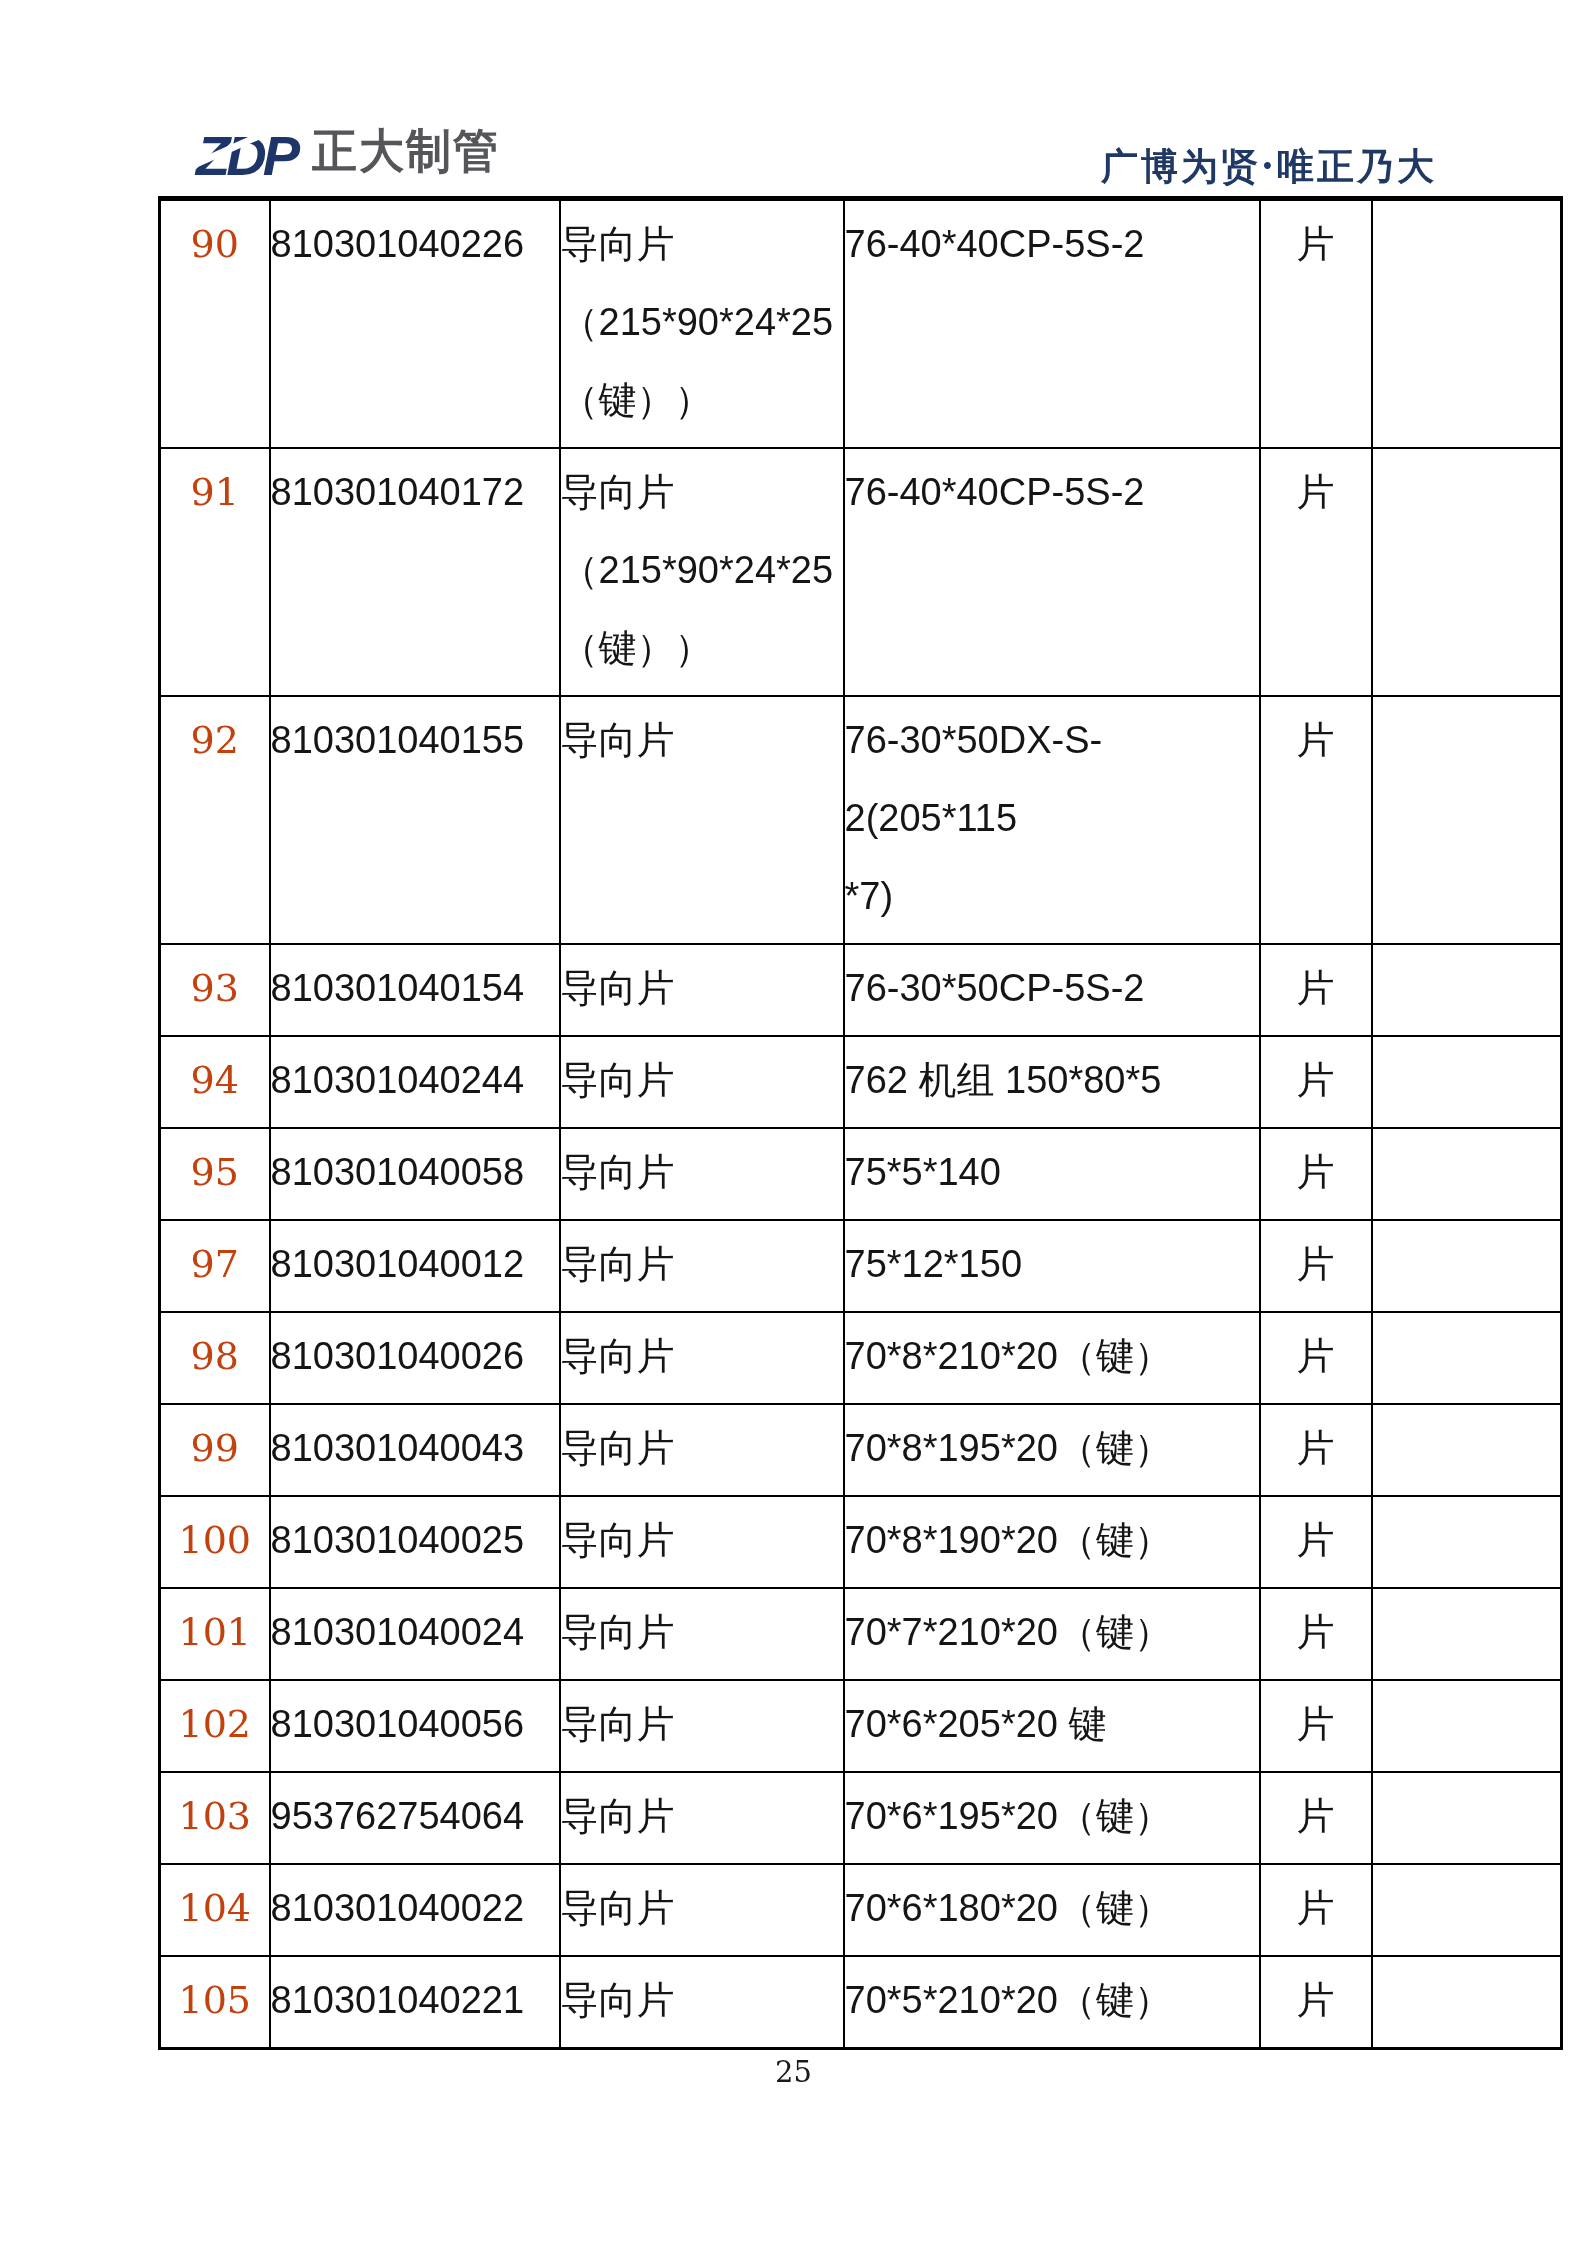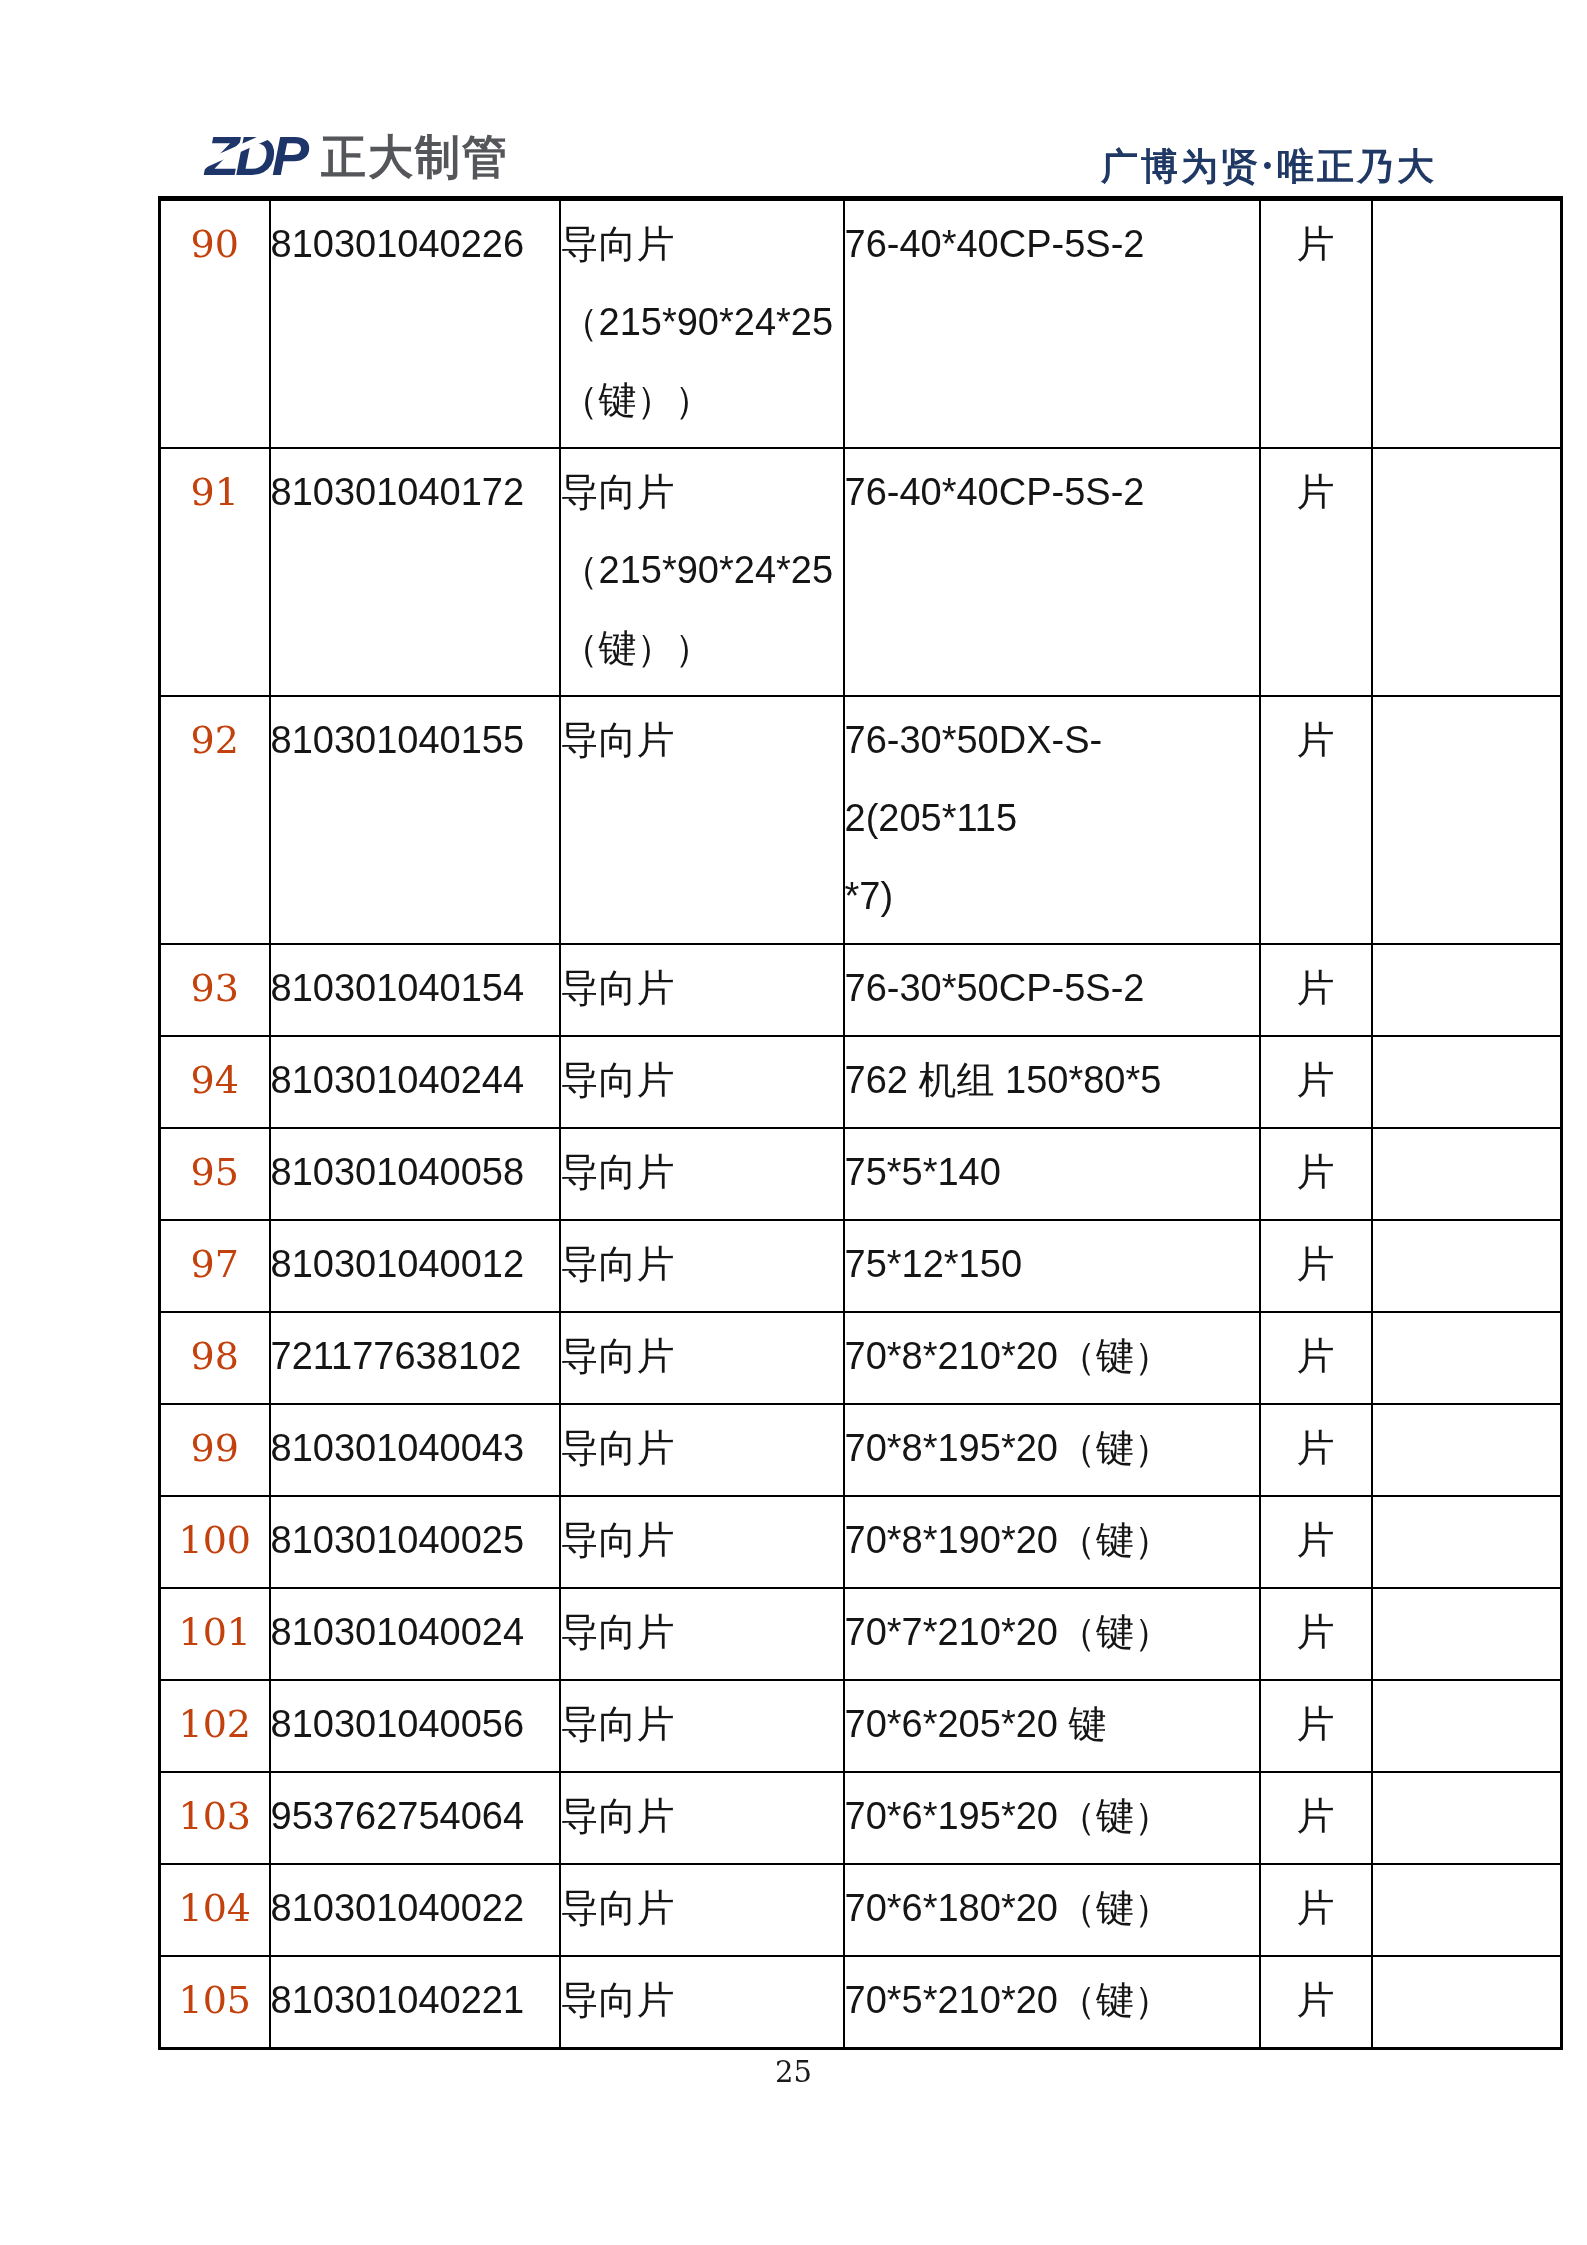--- a/index.html
+++ b/index.html
@@ -17,24 +17,23 @@
     font-family: "Liberation Sans", sans-serif;
     color: #151515;
   }
 
   
   .logo {
     position: absolute;
     left: 196px;
     top: 128px;
     display: flex;
-    align-items: center;
+    align-items: flex-start;
     line-height: 1;
     white-space: nowrap;
-    margin-left: 9px;
   }
   .logo-zdp {
     position: relative;
     font-family: "Liberation Sans", sans-serif;
     font-style: italic;
     font-weight: 900;
     font-size: 56px;
     letter-spacing: -4px;
     color: #1e3569;
   }
@@ -209,21 +208,21 @@
         <tr>
           <td class="c-num">97</td>
           <td class="c-code">810301040012</td>
           <td class="c-name">导向片</td>
           <td class="c-spec">75*12*150</td>
           <td class="c-unit">片</td>
           <td class="c-extra"></td>
         </tr>
         <tr>
           <td class="c-num">98</td>
-          <td class="c-code">721177638102</td>
+          <td class="c-code">810301040026</td>
           <td class="c-name">导向片</td>
           <td class="c-spec">70*8*210*20（键）</td>
           <td class="c-unit">片</td>
           <td class="c-extra"></td>
         </tr>
         <tr>
           <td class="c-num">99</td>
           <td class="c-code">810301040043</td>
           <td class="c-name">导向片</td>
           <td class="c-spec">70*8*195*20（键）</td>

